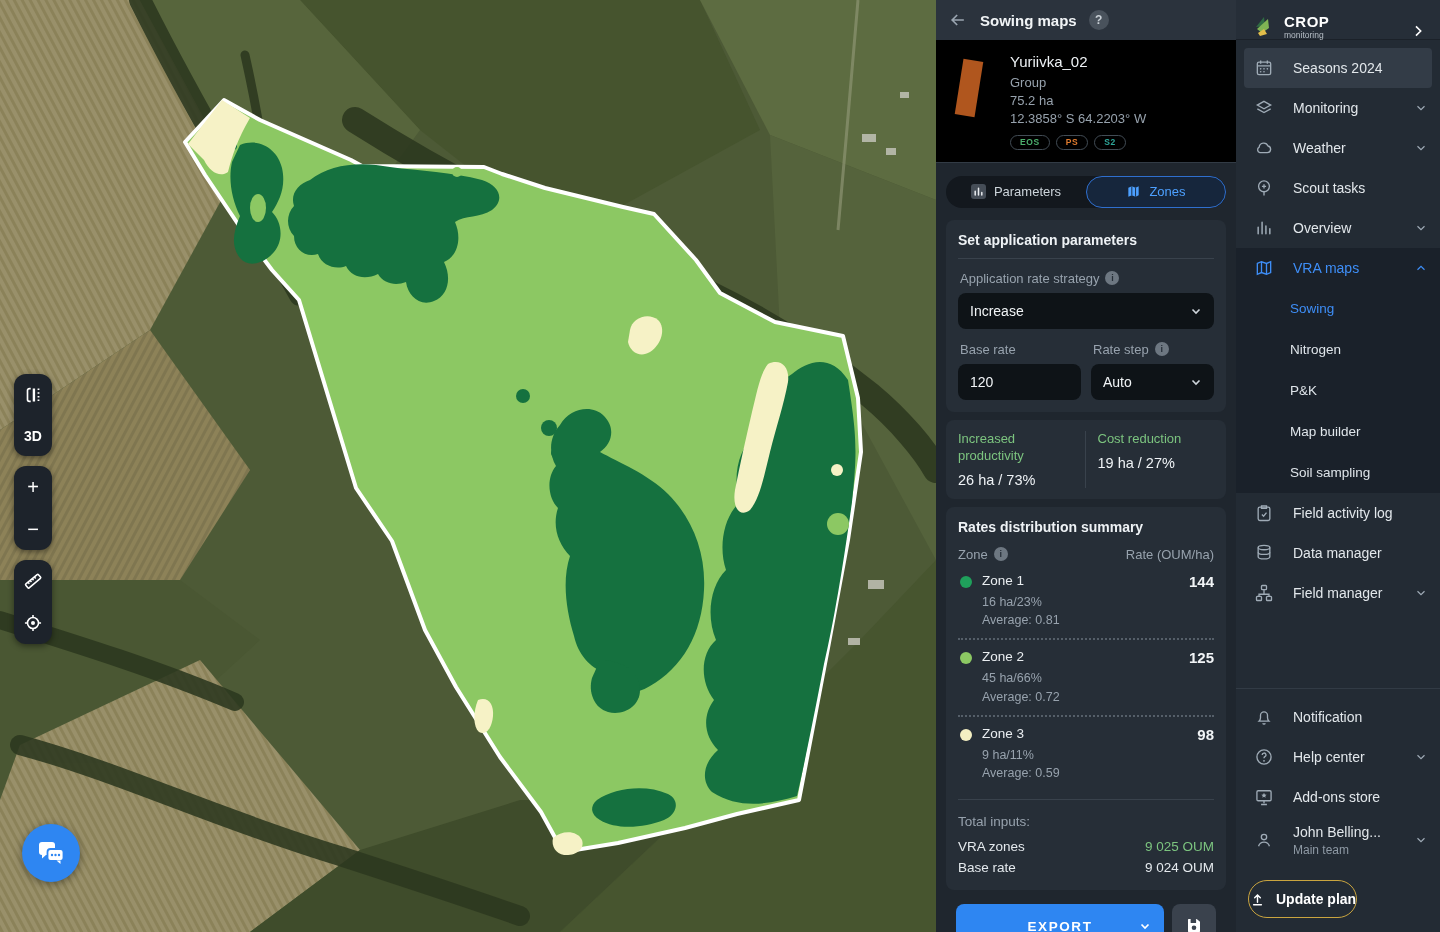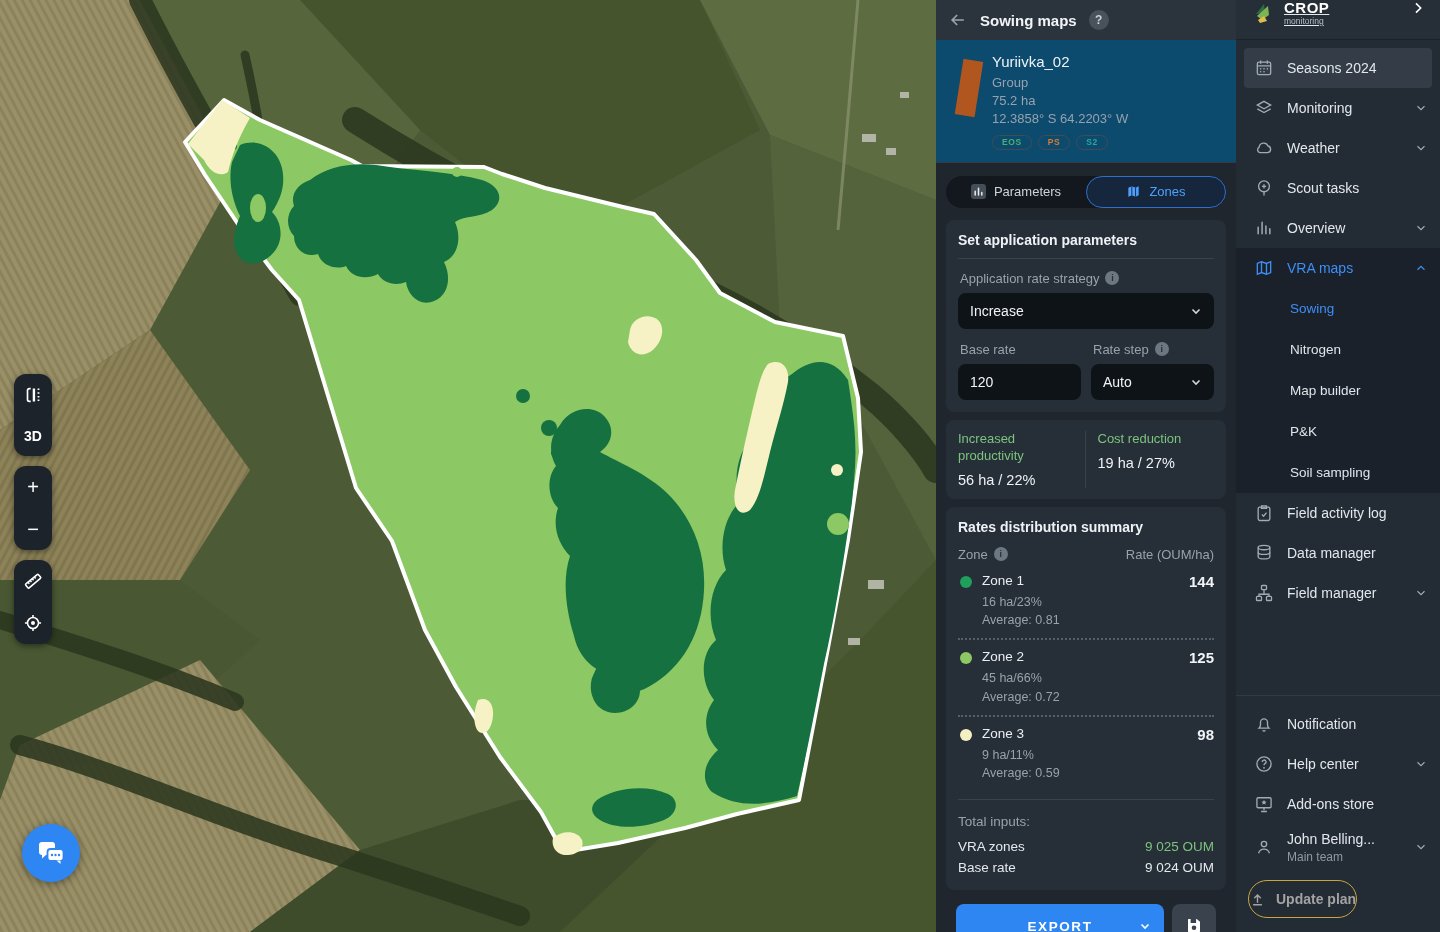--- a/index.html
+++ b/index.html
@@ -20,21 +20,21 @@
     background:#2e86f2; border:none; display:flex; align-items:center; justify-content:center; cursor:pointer;
     box-shadow:0 2px 8px rgba(0,0,0,.4); }
 
   
   .panel { width:300px; height:932px; flex:none; background:#1f262e; display:flex; flex-direction:column; }
   .panel-header { height:40px; flex:none; background:#2b333d; display:flex; align-items:center; gap:12px; padding:0 12px; }
   .back-btn { background:none; border:none; color:#9aa5b0; cursor:pointer; display:flex; }
   .panel-title { font-size:15px; font-weight:700; color:#f1f4f6; }
   .help-badge { width:20px; height:20px; border-radius:50%; background:#49525c; color:#c9d0d6;
     font-size:12px; font-weight:700; display:flex; align-items:center; justify-content:center; cursor:pointer; }
-  .field-info { flex:none; display:flex; gap:2px; padding:13px 14px 12px; background:#0c4a6e; border-bottom:1px solid #323b45; }
+  .field-info { flex:none; display:flex; gap:20px; padding:13px 14px 12px; background:#000000; border-bottom:1px solid #323b45; }
   .thumb { width:40px; height:78px; flex:none; position:relative; }
   .thumb-shape { position:absolute; left:9px; top:7px; width:20px; height:56px; background:#b0561e; transform:rotate(9deg); }
   .fi-name { font-size:15px; color:#eef2f5; margin-bottom:4px; }
   .fi-gray { font-size:13px; color:#97a2ad; line-height:1.38; }
   .badges { display:flex; gap:6px; margin-top:7px; }
   .badge { font-size:8.5px; font-weight:700; letter-spacing:.6px; padding:1.5px 9px; border:1px solid #424c55; border-radius:8px; }
   .tabs { flex:none; margin:13px 10px 4px; height:32px; display:flex; background:#13181e; border-radius:16px; }
   .tab { flex:1; display:flex; align-items:center; justify-content:center; gap:8px; font-size:13px;
     color:#cdd5db; border-radius:16px; border:1px solid transparent; background:none; cursor:pointer;
     font-family:"Liberation Sans",sans-serif; }
@@ -75,45 +75,45 @@
   .export-btn { flex:1; height:44px; background:#2e86f2; border:none; border-radius:8px; color:#fff;
     font-size:13.5px; font-weight:700; letter-spacing:1.6px; position:relative; cursor:pointer;
     font-family:"Liberation Sans",sans-serif; }
   .export-caret { position:absolute; right:13px; top:50%; transform:translateY(-50%); display:flex; }
   .save-btn { width:44px; height:44px; flex:none; background:#3a424d; border:none; border-radius:8px;
     display:flex; align-items:center; justify-content:center; cursor:pointer; }
 
   
   .sidebar { width:204px; height:932px; flex:none; background:#232b34; display:flex; flex-direction:column; color:#e2e7eb; }
   .logo-row { height:40px; flex:none; background:#262e38; border-bottom:1px solid #1b2129;
-    display:flex; align-items:flex-start; gap:8px; padding:0 14px;text-decoration:underline; }
+    display:flex; align-items:flex-end; gap:8px; padding:0 14px; }
   .logo-name { font-size:15px; font-weight:800; letter-spacing:.5px; color:#fff; line-height:1; }
   .logo-sub { font-size:8.5px; color:#b6bec6; line-height:1; margin-top:2px; }
   .collapse-btn { margin-left:auto; background:none; border:none; color:#fff; cursor:pointer; display:flex; }
-  .side-item { height:40px; flex:none; display:flex; align-items:center; gap:13px; padding:0 12px 0 18px;
+  .side-item { height:40px; flex:none; display:flex; align-items:center; gap:19px; padding:0 12px 0 18px;
     font-size:14px; color:#e2e7eb; cursor:pointer; background:none; border:none; width:100%; text-align:left;
     font-family:"Liberation Sans",sans-serif; }
   .side-item svg { color:#9fabb6; flex:none; }
   .chev { margin-left:auto; color:#9fabb6; display:flex; }
   .season-active { background:#333c47; border-radius:4px; margin:8px 8px 0; width:auto; padding-left:10px; }
   .vra-block { background:#1a212a; flex:none; }
   .vra-head { color:#3e8ef7; }
   .vra-head svg { color:#3e8ef7; }
   .vra-head .chev { color:#9fabb6; }
   .sub-item { height:41px; display:flex; align-items:center; padding-left:54px; font-size:13.5px;
     color:#dfe5ea; cursor:pointer; background:none; border:none; width:100%; text-align:left;
     font-family:"Liberation Sans",sans-serif; }
   .sub-item.active { color:#3e8ef7; }
   .bottom-group { margin-top:auto; flex:none; border-top:1px solid #323b45; padding-top:8px; }
   .user-item { height:46px; }
   .user-lines { display:flex; flex-direction:column; gap:3px; min-width:0; }
   .user-name { font-size:14px; color:#e2e7eb; white-space:nowrap; }
   .user-team { font-size:12px; color:#8e99a4; }
-  .update-btn { margin:10px 12px 14px; height:38px; flex:none; border:1.5px solid #caa53f; border-radius:19px;
-    background:transparent; color:#a3a3a3; font-size:14px; font-weight:700; display:flex; align-items:center;
+  .update-btn { margin:17px 12px 14px; height:38px; flex:none; border:1.5px solid #caa53f; border-radius:19px;
+    background:transparent; color:#ffffff; font-size:14px; font-weight:700; display:flex; align-items:center;
     justify-content:center; gap:10px; cursor:pointer; font-family:"Liberation Sans",sans-serif; }
 </style>
 </head>
 <body>
 
 <div class="map">
   <svg class="bg" width="936" height="932" viewBox="0 0 936 932">
     <defs>
       <pattern id="plowA" width="7" height="7" patternUnits="userSpaceOnUse" patternTransform="rotate(62)">
         <rect width="7" height="7" fill="#99906a"></rect>
@@ -311,21 +311,21 @@
                 <path d="M2.5 4.5l3.5 3.5 3.5-3.5" fill="none" stroke="#cfd6dc" stroke-width="1.6"></path>
               </svg>
           </div>
         </div>
       </div>
     </div>
 
     <div class="card stats">
       <div class="stat">
         <div class="stat-title">Increased productivity</div>
-        <div class="stat-value">56 ha / 22%</div>
+        <div class="stat-value">26 ha / 73%</div>
       </div>
       <div class="stat">
         <div class="stat-title">Cost reduction</div>
         <div class="stat-value">19 ha / 27%</div>
       </div>
     </div>
 
     <div class="card rates">
       <div class="sec-title">Rates distribution summary</div>
       <div class="rates-head">
@@ -480,22 +480,22 @@
       </svg>
       <span>VRA maps</span>
       <span class="chev">
           <svg width="14" height="14" viewBox="0 0 24 24" fill="none" stroke="currentColor" stroke-width="2">
             <path d="M6 15l6-6 6 6"></path>
           </svg>
         </span>
     </button>
     <button class="sub-item active">Sowing</button>
     <button class="sub-item">Nitrogen</button>
+    <button class="sub-item">P&amp;K</button>
     <button class="sub-item">Map builder</button>
-    <button class="sub-item">P&amp;K</button>
     <button class="sub-item">Soil sampling</button>
   </div>
 
   <button class="side-item">
     <svg width="20" height="20" viewBox="0 0 24 24" fill="none" stroke="currentColor" stroke-width="1.6">
       <rect x="5" y="5" width="14" height="16" rx="2"></rect>
         <path d="M9 3.5h6v3H9z"></path>
         <path d="M9.5 13.8l2 2 3.5-4.2"></path>
     </svg>
     <span>Field activity log</span>

